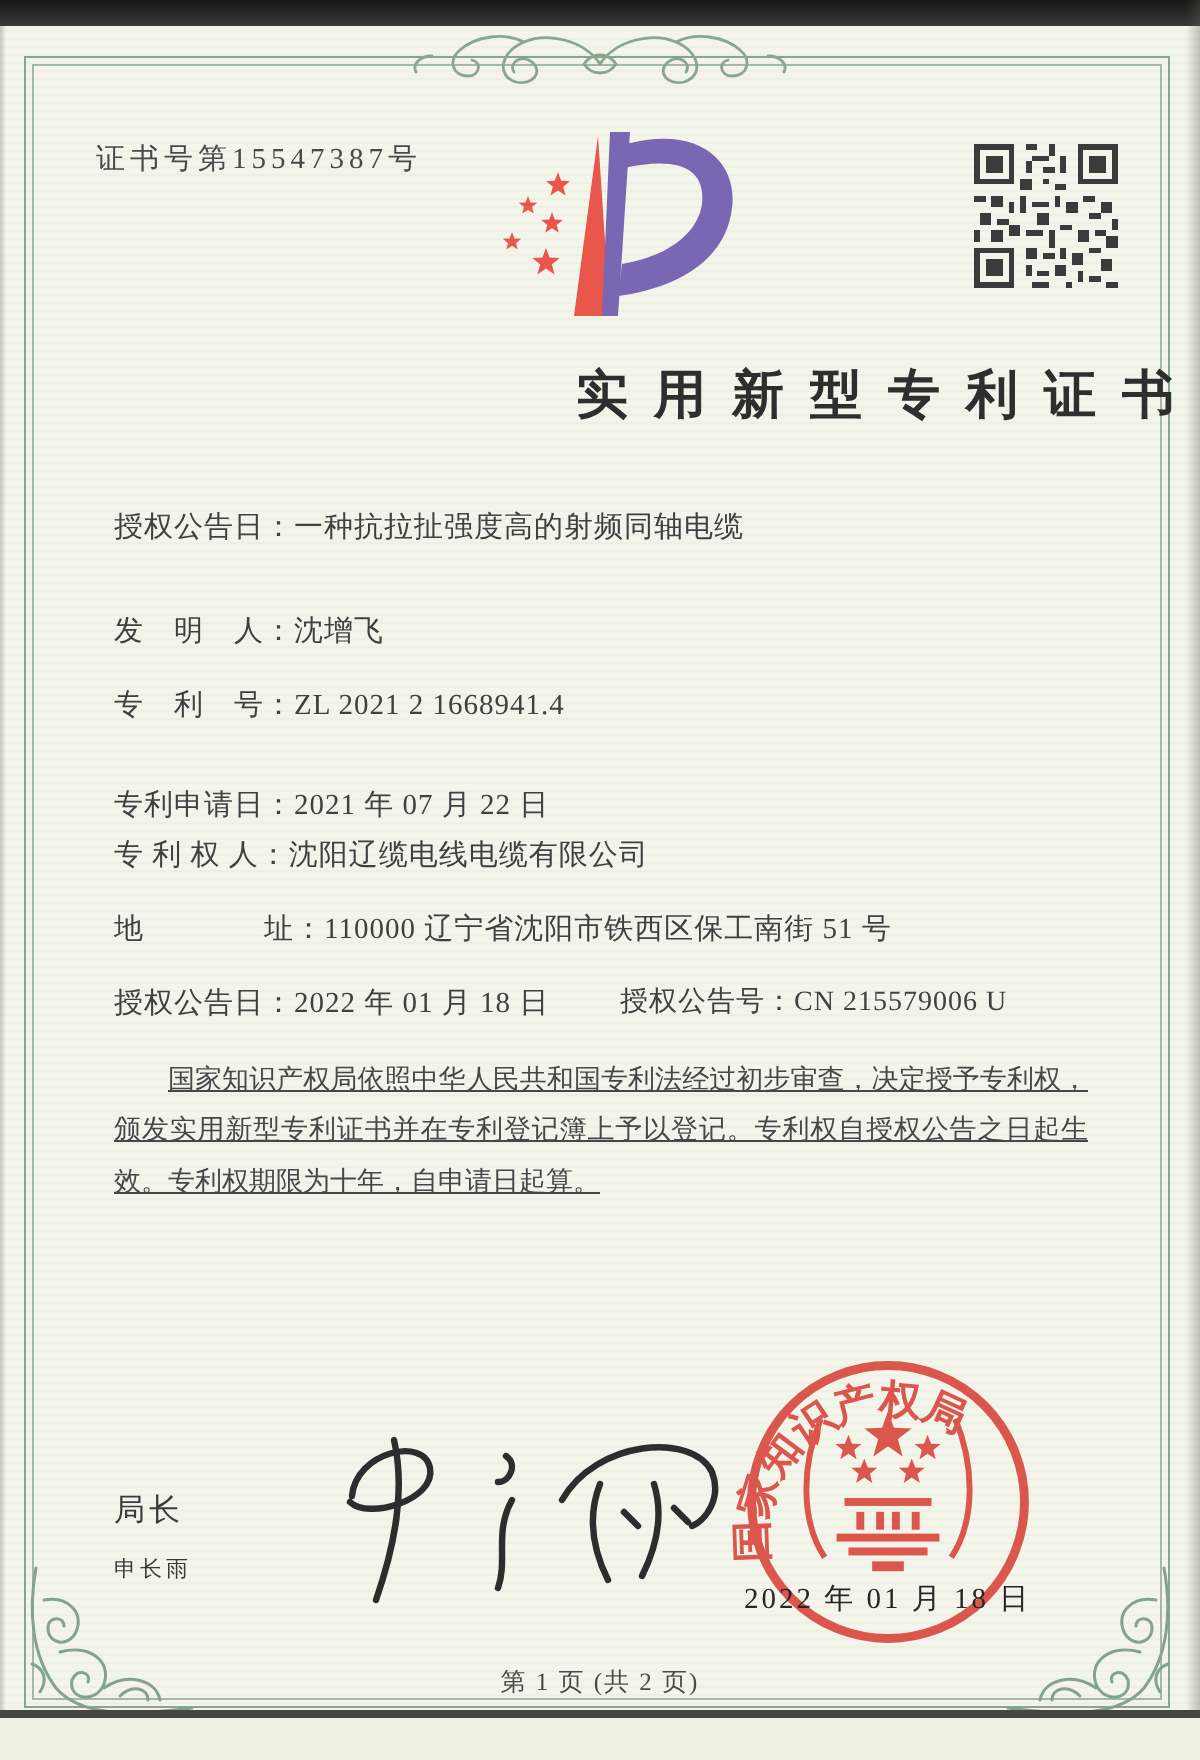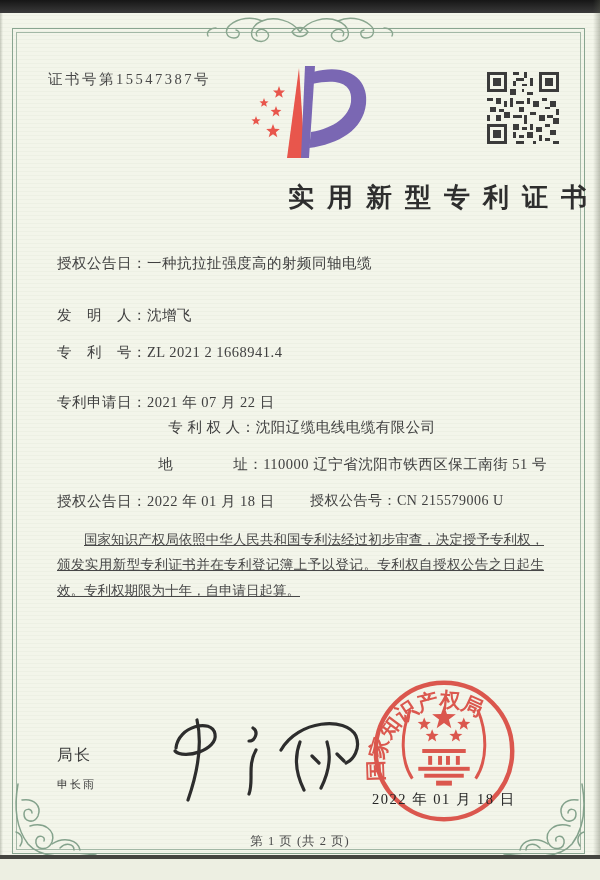--- a/index.html
+++ b/index.html
@@ -20,21 +20,21 @@
 
   .ornament{position:absolute;}
   .cert-no{position:absolute;left:48px;top:70px;font-size:14.5px;letter-spacing:2.5px;color:#494949;}
   .logo{position:absolute;left:243px;top:58px;}
   .qr{position:absolute;left:487px;top:72px;}
 
   .title{position:absolute;left:0;top:180px;width:600px;text-align:right;font-size:26px;font-weight:bold;
          letter-spacing:13px;text-indent:13px;color:#2e2e2e;}
 
   .field{position:absolute;left:57px;width:490px;font-size:14.5px;color:#404040;letter-spacing:.5px;white-space:nowrap;}
-  .f0{top:254px;} .f1{top:306px;} .f2{top:343px;} .f3{top:380px;margin-top:13px;} .f4{top:418px;text-align:center;} .f5{top:455px;text-align:right;} .f6{top:492px;}
+  .f0{top:254px;} .f1{top:306px;} .f2{top:343px;} .f3{top:380px;margin-top:13px;} .f4{top:418px;} .f5{top:455px;} .f6{top:492px;}
   .grant-no{position:absolute;left:310px;top:492px;font-size:14px;color:#404040;letter-spacing:.5px;white-space:nowrap;}
 
   .paras{position:absolute;left:57px;top:527px;width:487px;font-size:13.5px;line-height:1.88;
          text-align:justify;color:#474747;text-decoration:underline;}
   .paras p{margin:0;text-indent:2em;}
 
   .director{position:absolute;left:57px;top:745px;font-size:15.5px;color:#3a3a3a;letter-spacing:2px;}
   .director-name{position:absolute;left:57px;top:777px;font-size:11px;color:#3a3a3a;letter-spacing:2px;}
   .signature{position:absolute;left:150px;top:708px;}
 

